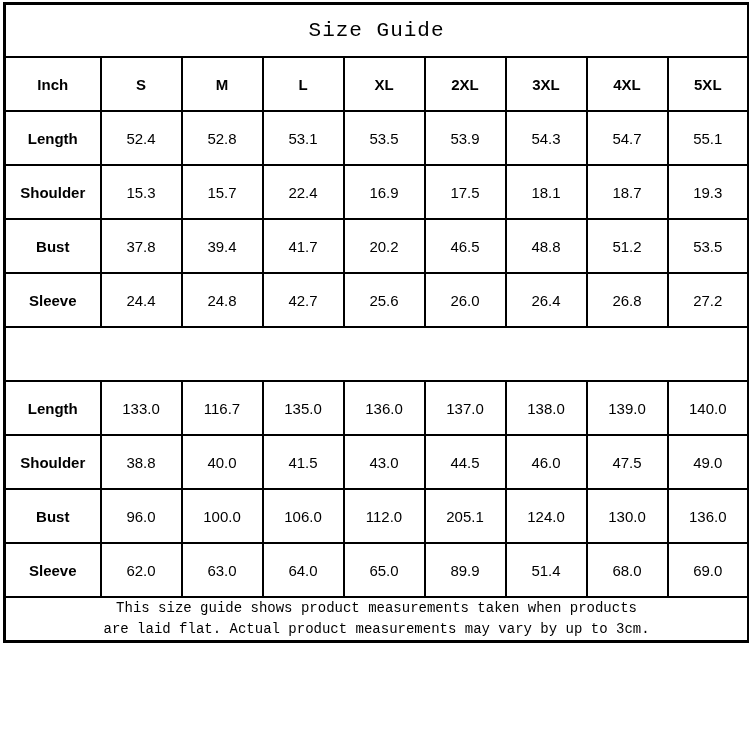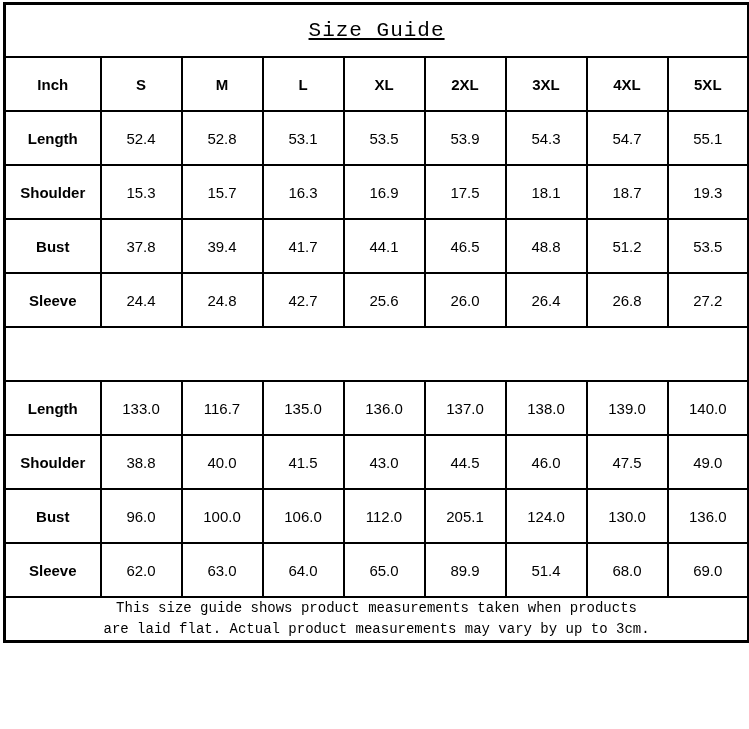--- a/index.html
+++ b/index.html
@@ -32,21 +32,20 @@
   .title-row td   { height: 51px; }
   .header-row td  { height: 52px; }
   .data-row td    { height: 52px; }
   .gap-row td     { height: 52px; }
   .footer-row td  { height: 42px; margin-left: 40px; }
   .title-cell {
     font-family: "Liberation Mono", "DejaVu Sans Mono", monospace;
     font-size: 21px;
     font-weight: normal;
     letter-spacing: 1px;
-    text-decoration: underline;
   }
   .label-cell {
     font-family: "Liberation Sans", sans-serif;
     font-weight: bold;
     font-size: 15px;
   }
   .value-cell {
     font-family: "Liberation Sans", sans-serif;
     font-weight: normal;
     font-size: 15px;
@@ -96,33 +95,33 @@
           <td class="value-cell">53.5</td>
           <td class="value-cell">53.9</td>
           <td class="value-cell">54.3</td>
           <td class="value-cell">54.7</td>
           <td class="value-cell">55.1</td>
         </tr>
         <tr class="data-row">
           <td class="label-cell">Shoulder</td>
           <td class="value-cell">15.3</td>
           <td class="value-cell">15.7</td>
-          <td class="value-cell">16.3</td>
+          <td class="value-cell">22.4</td>
           <td class="value-cell">16.9</td>
           <td class="value-cell">17.5</td>
           <td class="value-cell">18.1</td>
           <td class="value-cell">18.7</td>
           <td class="value-cell">19.3</td>
         </tr>
         <tr class="data-row">
           <td class="label-cell">Bust</td>
           <td class="value-cell">37.8</td>
           <td class="value-cell">39.4</td>
           <td class="value-cell">41.7</td>
-          <td class="value-cell">44.1</td>
+          <td class="value-cell">20.2</td>
           <td class="value-cell">46.5</td>
           <td class="value-cell">48.8</td>
           <td class="value-cell">51.2</td>
           <td class="value-cell">53.5</td>
         </tr>
         <tr class="data-row">
           <td class="label-cell">Sleeve</td>
           <td class="value-cell">24.4</td>
           <td class="value-cell">24.8</td>
           <td class="value-cell">42.7</td>

